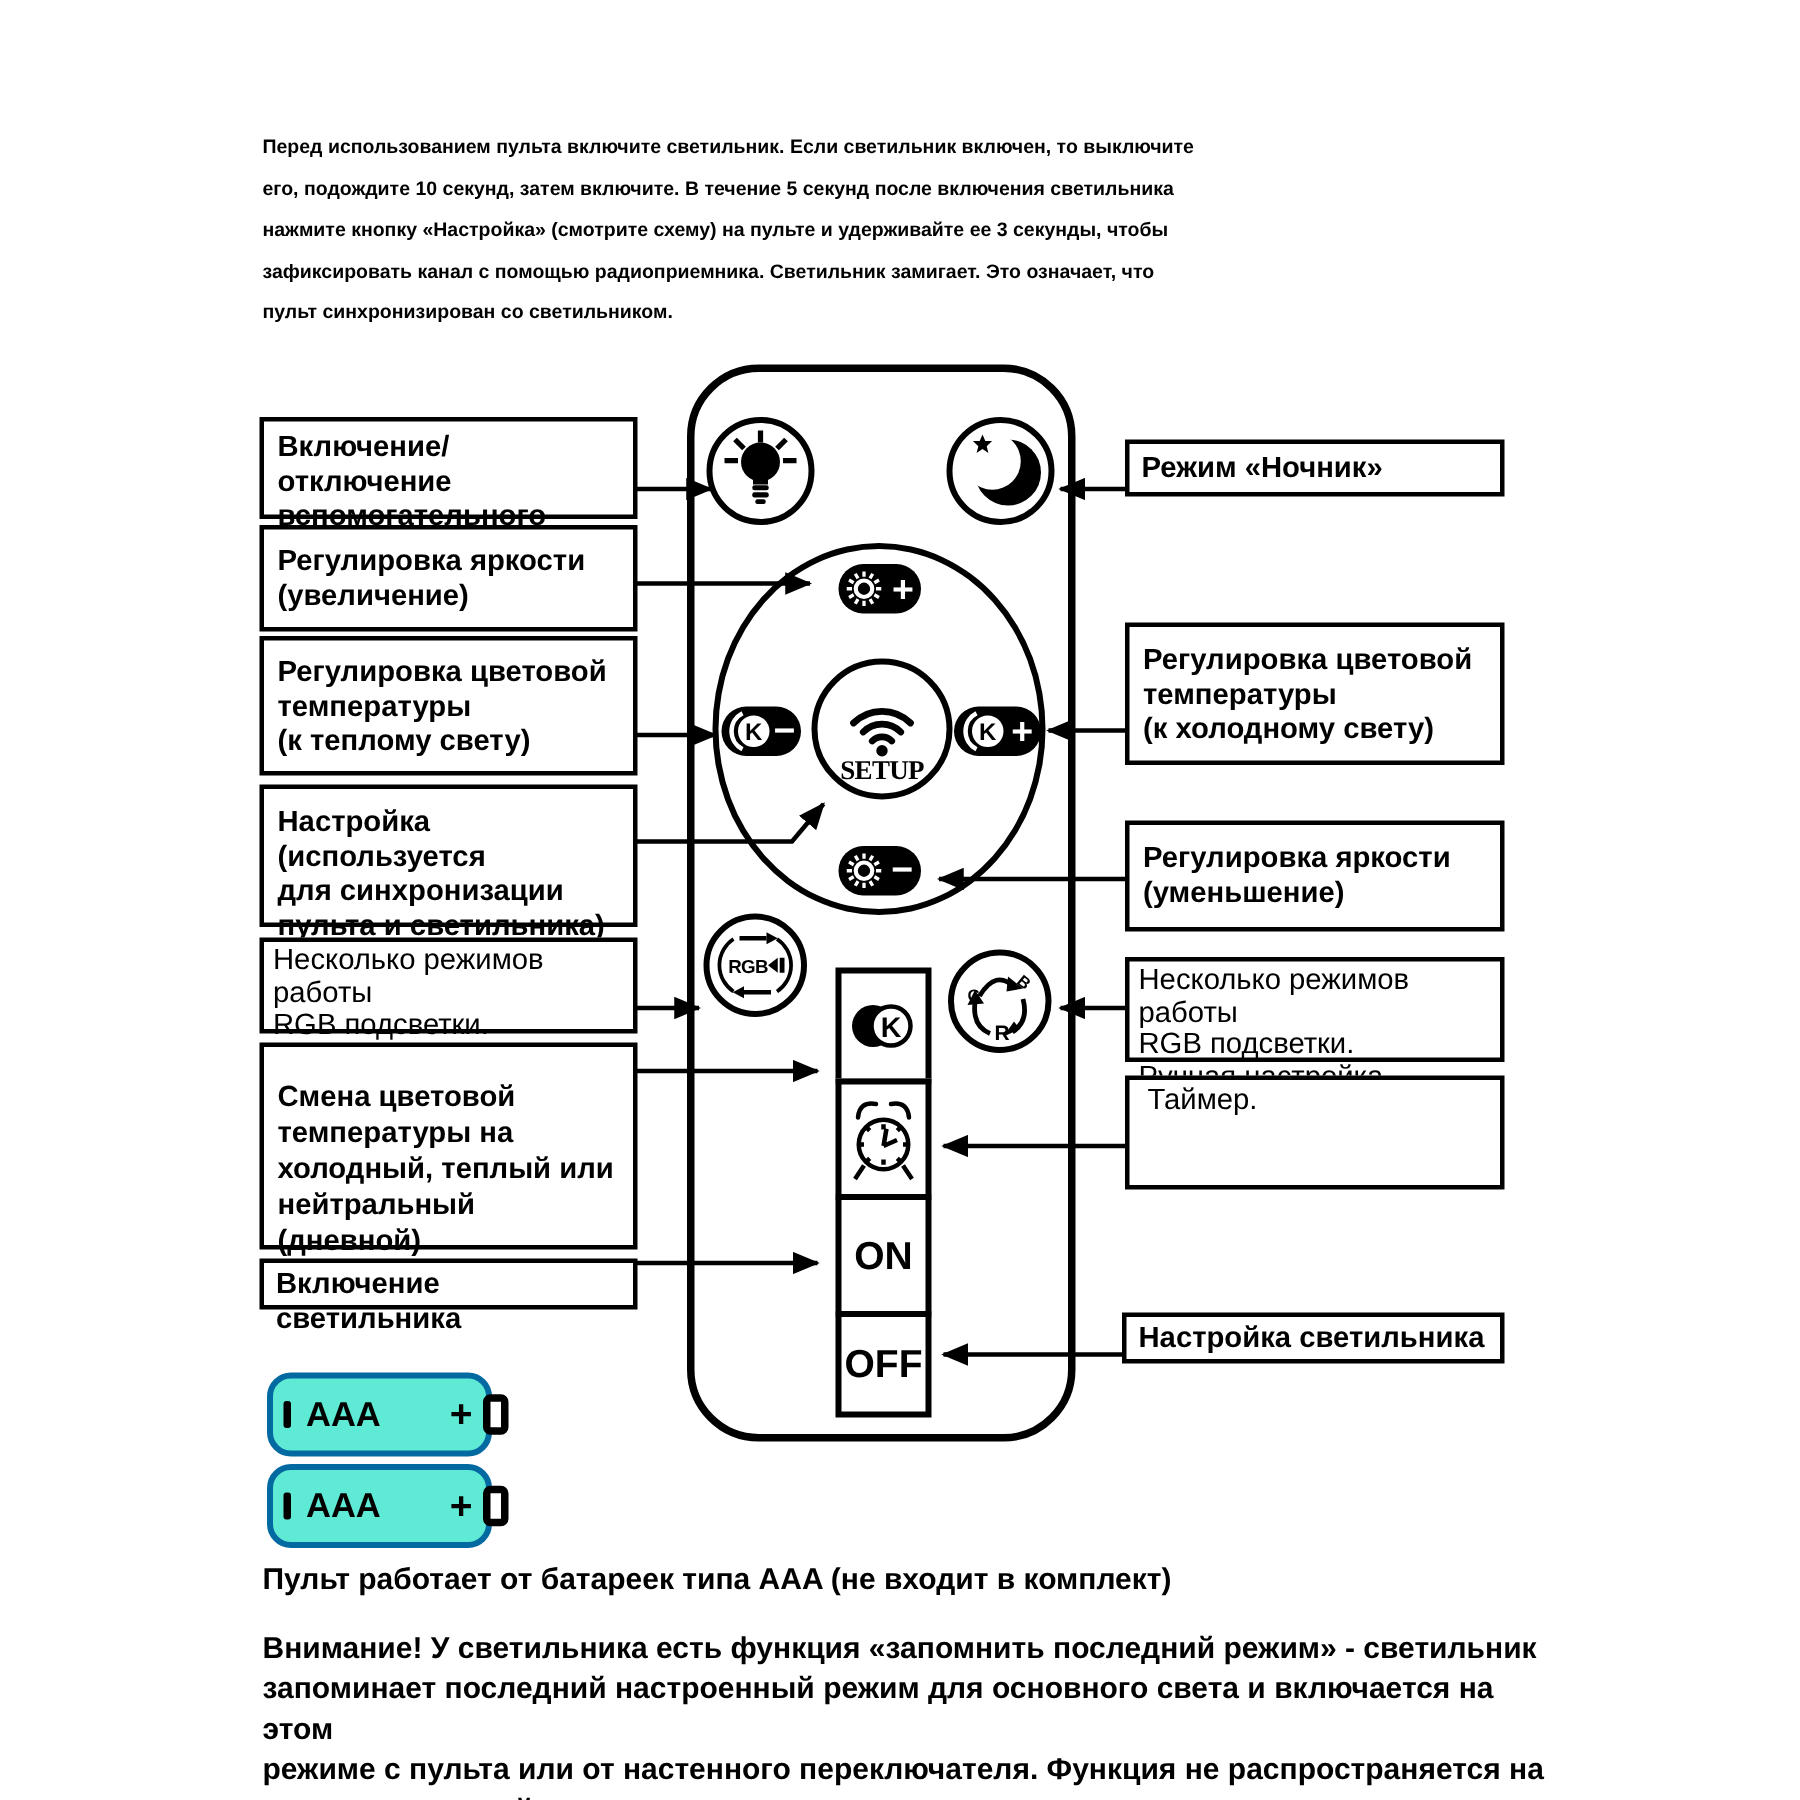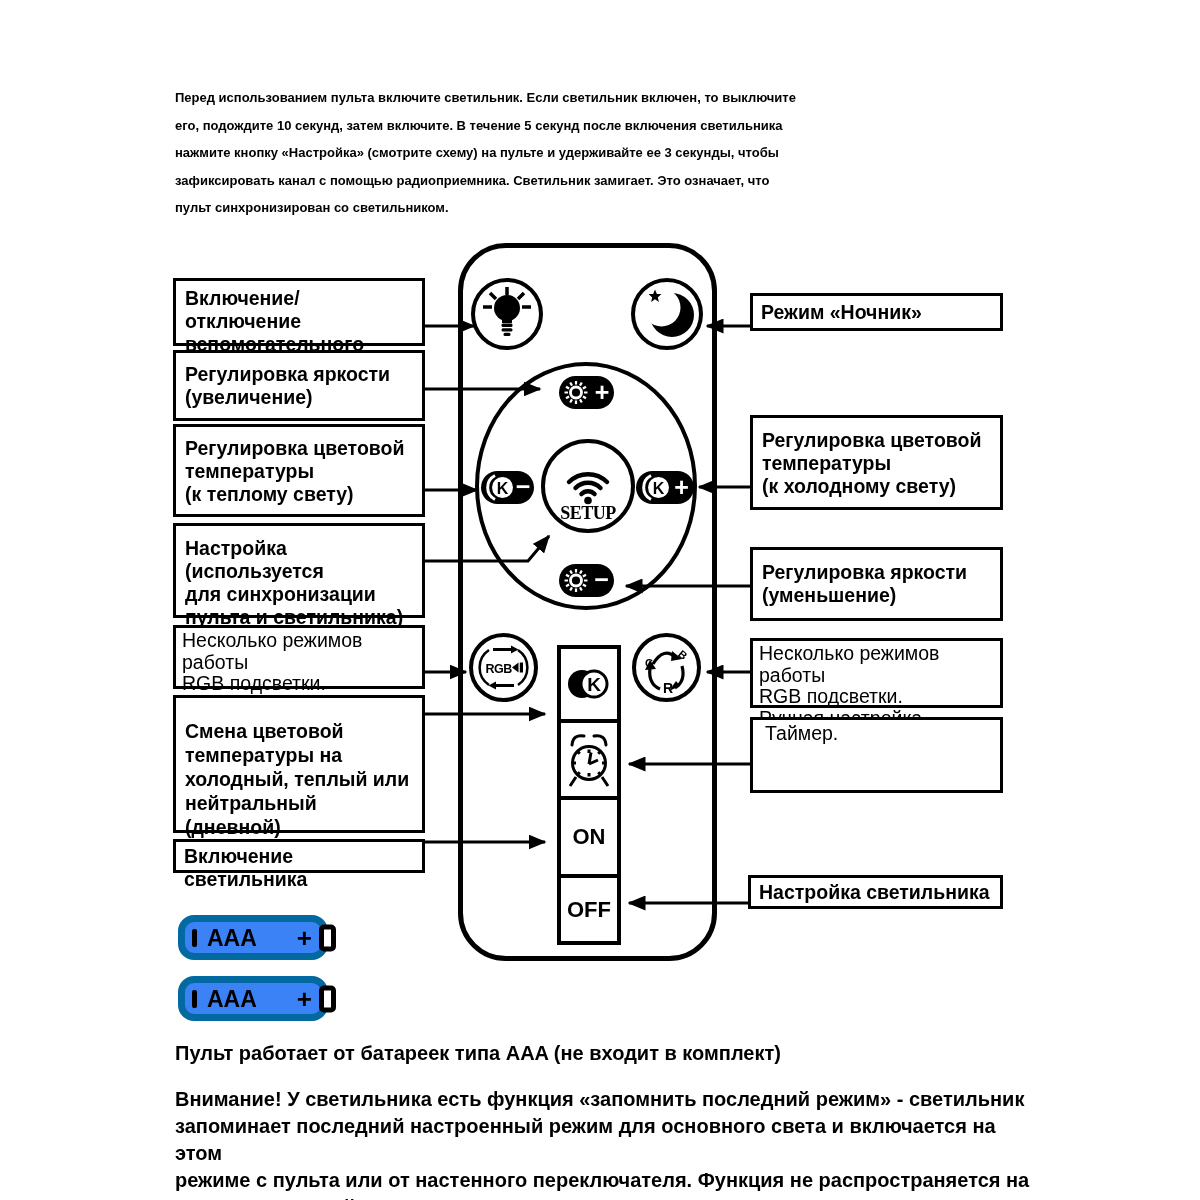--- a/index.html
+++ b/index.html
@@ -18,23 +18,23 @@
   .cbtn{position:absolute;border:4px solid #000;border-radius:50%;background:#fff;box-sizing:border-box;
         display:flex;align-items:center;justify-content:center;z-index:2;}
   .ellipse{position:absolute;left:475px;top:362px;width:222px;height:248px;border:4px solid #000;
            border-radius:50%;box-sizing:border-box;z-index:1;}
   .pill{position:absolute;background:#000;border-radius:17px;z-index:2;display:flex;align-items:center;justify-content:center;}
   .setup{position:absolute;left:541px;top:439px;width:94px;height:94px;border:4px solid #000;border-radius:50%;
          box-sizing:border-box;background:#fff;z-index:2;display:flex;flex-direction:column;align-items:center;}
   .setup-label{font-size:18px;font-weight:bold;letter-spacing:-0.5px;margin-top:-3px;font-family:Liberation Serif, serif;}
   .cell{position:absolute;left:557px;width:64px;border:4px solid #000;background:#fff;box-sizing:border-box;
         display:flex;align-items:center;justify-content:center;z-index:2;}
-  .onoff{font-size:22px;font-weight:bold;}
-  .battery{position:absolute;left:178px;width:150px;height:45px;border:7px solid #0369a1;border-radius:16px;
-           box-sizing:border-box;background:#3b82f6;}
+  .onoff{font-size:26px;font-weight:bold;}
+  .battery{position:absolute;left:178px;width:150px;height:56px;border:4px solid #0369a1;border-radius:16px;
+           box-sizing:border-box;background:#5eead4;}
   .battery .tick{position:absolute;left:7px;top:50%;transform:translateY(-50%);width:5px;height:18px;background:#000;border-radius:2px;}
   .battery .aaa{position:absolute;left:22px;top:50%;transform:translateY(-50%);font-size:23px;font-weight:bold;}
   .battery .bplus{position:absolute;right:9px;top:50%;transform:translateY(-50%);font-size:26px;font-weight:bold;}
   .battery .nub{position:absolute;right:-15px;top:50%;transform:translateY(-50%);width:17px;height:27px;
                 border:5px solid #000;border-radius:5px;background:#fff;box-sizing:border-box;}
   .overlay{position:absolute;left:0;top:0;z-index:5;pointer-events:none;}
   svg text{font-family:"Liberation Sans",sans-serif;font-weight:bold;}
 </style>
 </head>
 <body>
@@ -139,21 +139,21 @@
   </div>
 
   <div class="pill" style="left:559px;top:564px;width:55px;height:33px;">
     <svg width="55" height="33" viewBox="0 0 55 33">
       <circle cx="17" cy="16.5" r="5.5" stroke="#fff" stroke-width="2.8" fill="none"></circle>
       <path d="M25,16.5H28.5 M23.9,20.5L27,22.3 M21,23.4L22.8,26.5 M17,24.5V28 M13,23.4L11.2,26.5 M10.1,20.5L7,22.3 M9,16.5H5.5 M10.1,12.5L7,10.7 M13,9.6L11.2,6.5 M17,8.5V5 M21,9.6L22.8,6.5 M23.9,12.5L27,10.7" stroke="#fff" stroke-width="2.2"></path>
       <text x="42.5" y="24" font-size="25" fill="#fff" text-anchor="middle">−</text>
     </svg>
   </div>
 
-  <div class="cbtn" style="left:469px;top:633px;width:69px;height:69px;text-decoration:underline;">
+  <div class="cbtn" style="left:469px;top:609px;width:69px;height:69px;text-decoration:underline;">
     <svg width="61" height="61" viewBox="0 0 61 61">
       <path d="M16,13 A21,21 0 0 0 16,48" stroke="#000" stroke-width="2.5" fill="none"></path>
       <path d="M45,13 A21,21 0 0 1 45,48" stroke="#000" stroke-width="2.5" fill="none"></path>
       <line x1="20" y1="12.5" x2="38" y2="12.5" stroke="#000" stroke-width="3"></line>
       <polygon points="38,8.5 45.5,12.5 38,16.5" fill="#000"></polygon>
       <line x1="41" y1="48.5" x2="23" y2="48.5" stroke="#000" stroke-width="3"></line>
       <polygon points="23,44.5 15.5,48.5 23,52.5" fill="#000"></polygon>
       <text x="12.5" y="35.5" font-size="12.5" letter-spacing="-0.5" fill="#000">RGB</text>
       <polygon points="39,30.5 45.5,25.5 45.5,35.5" fill="#000"></polygon>
       <rect x="46.8" y="25.5" width="3.2" height="10" fill="#000"></rect>

